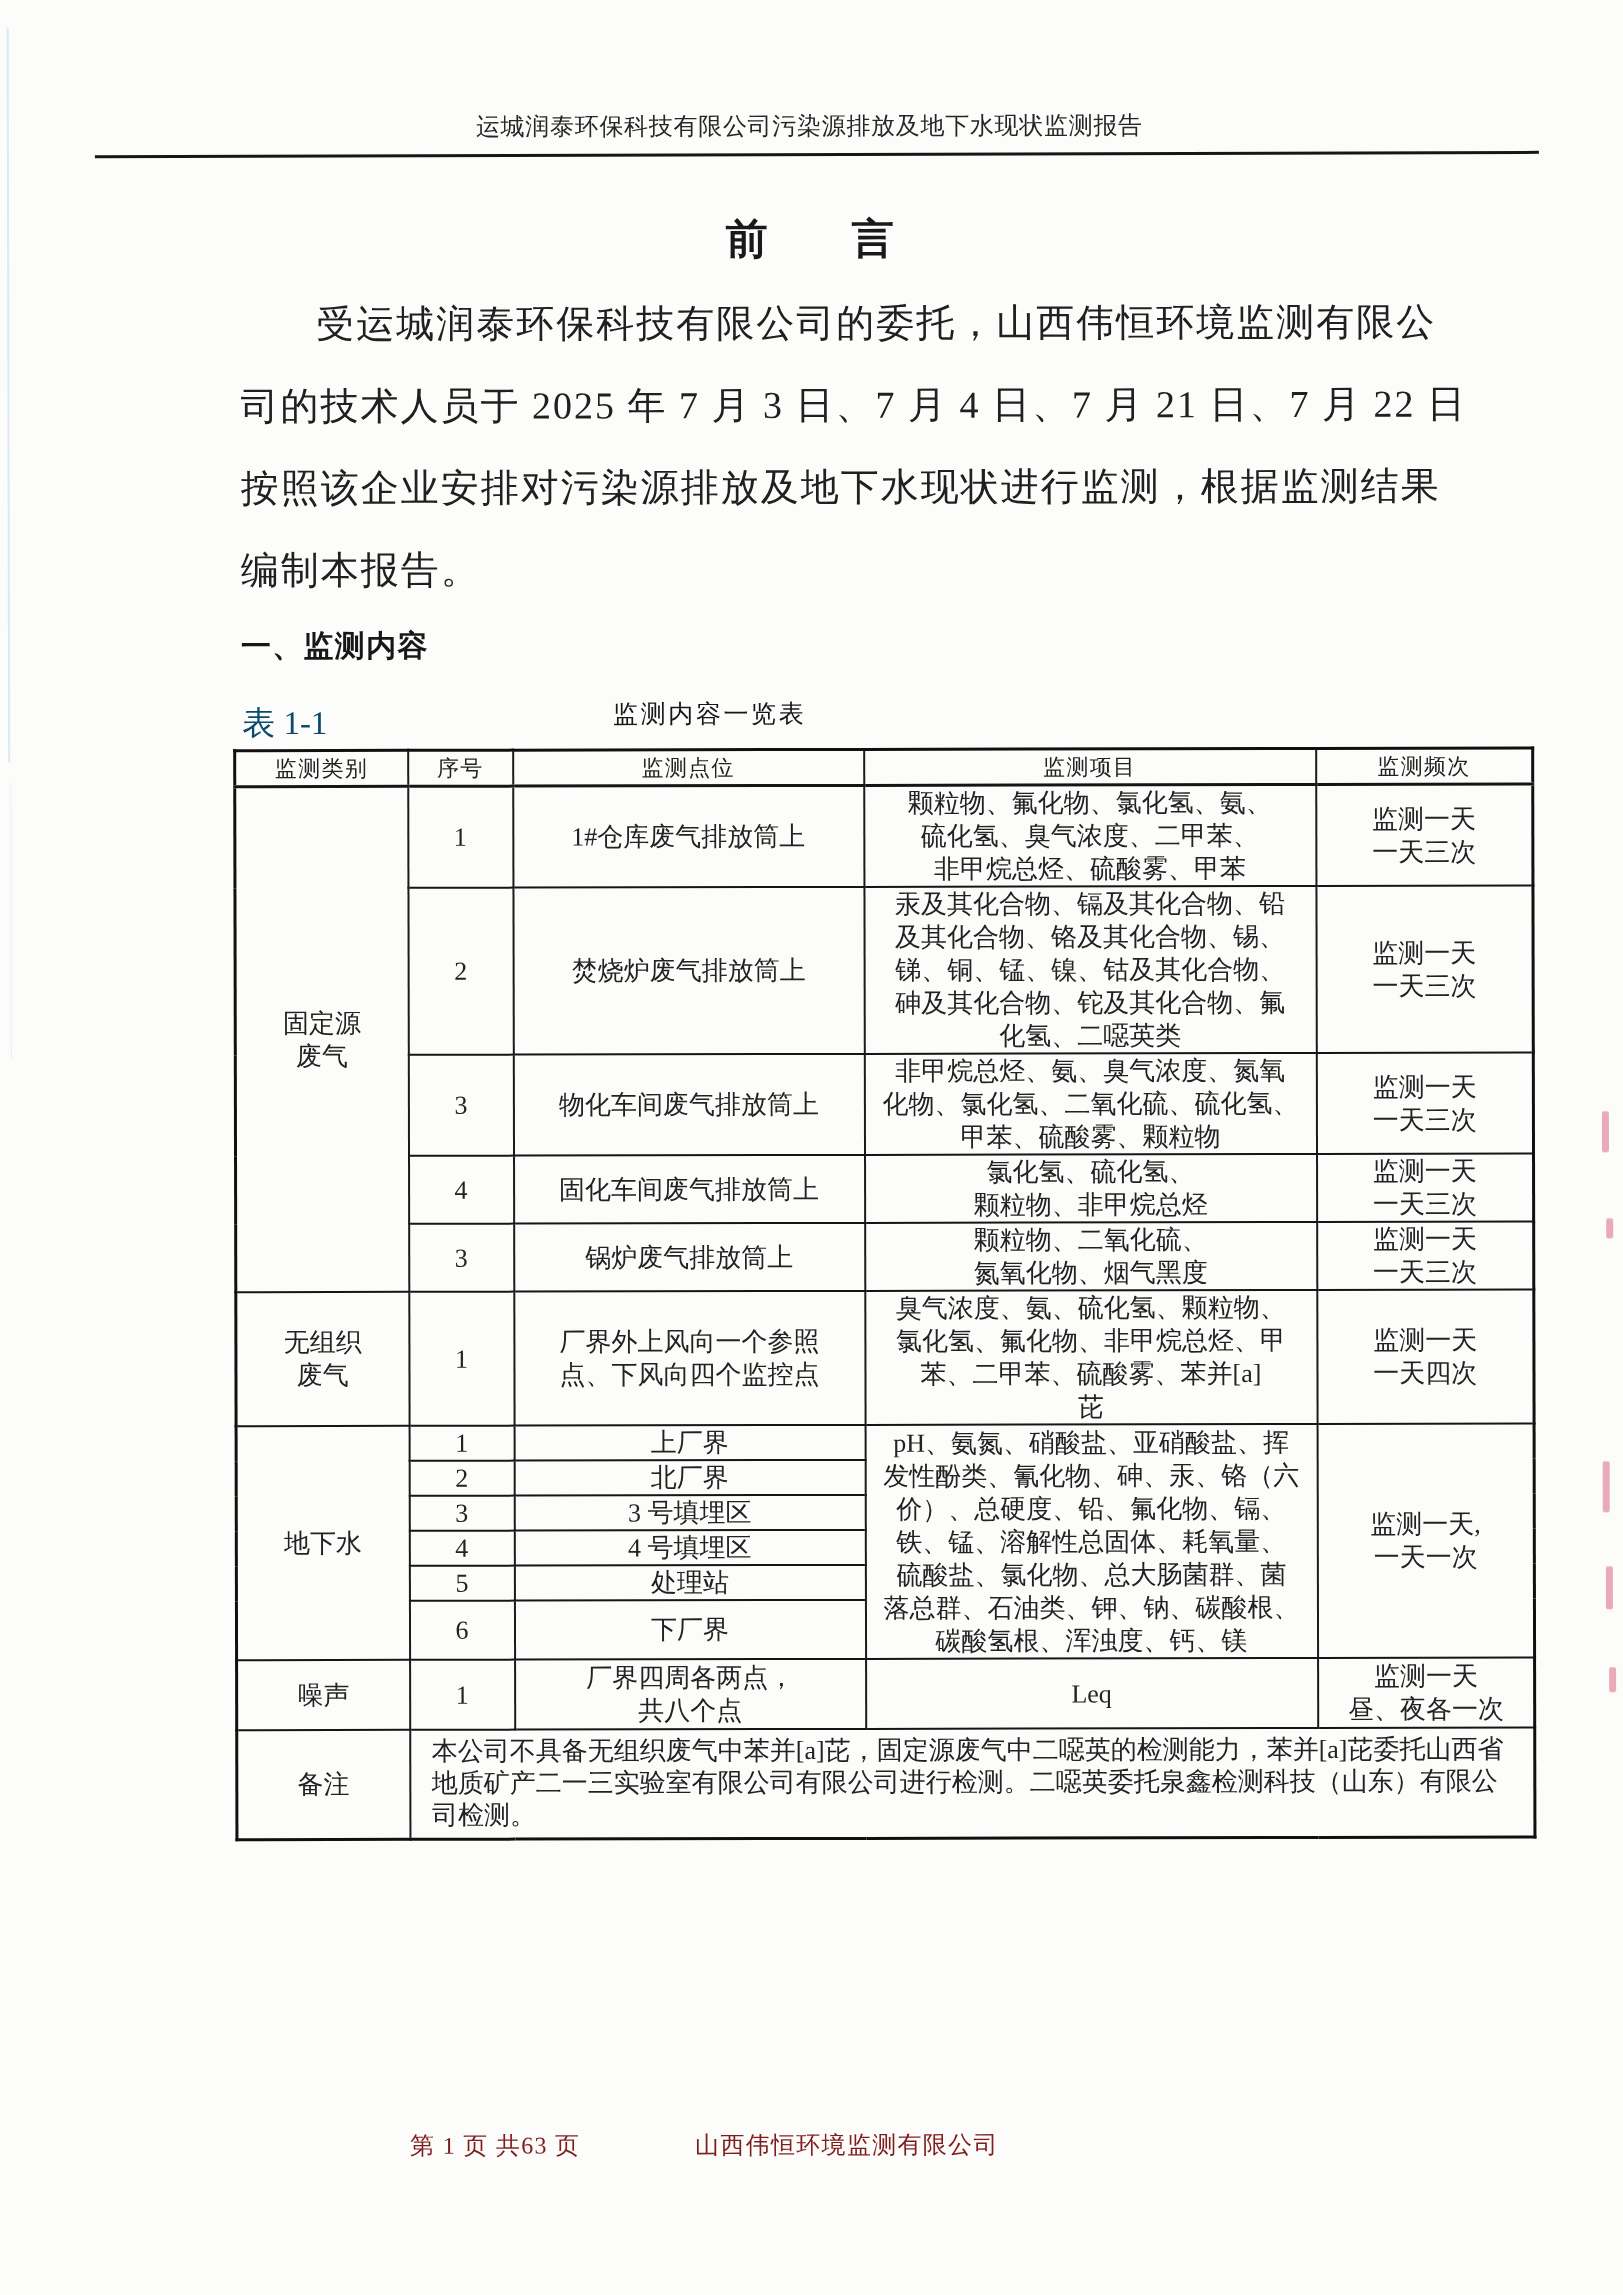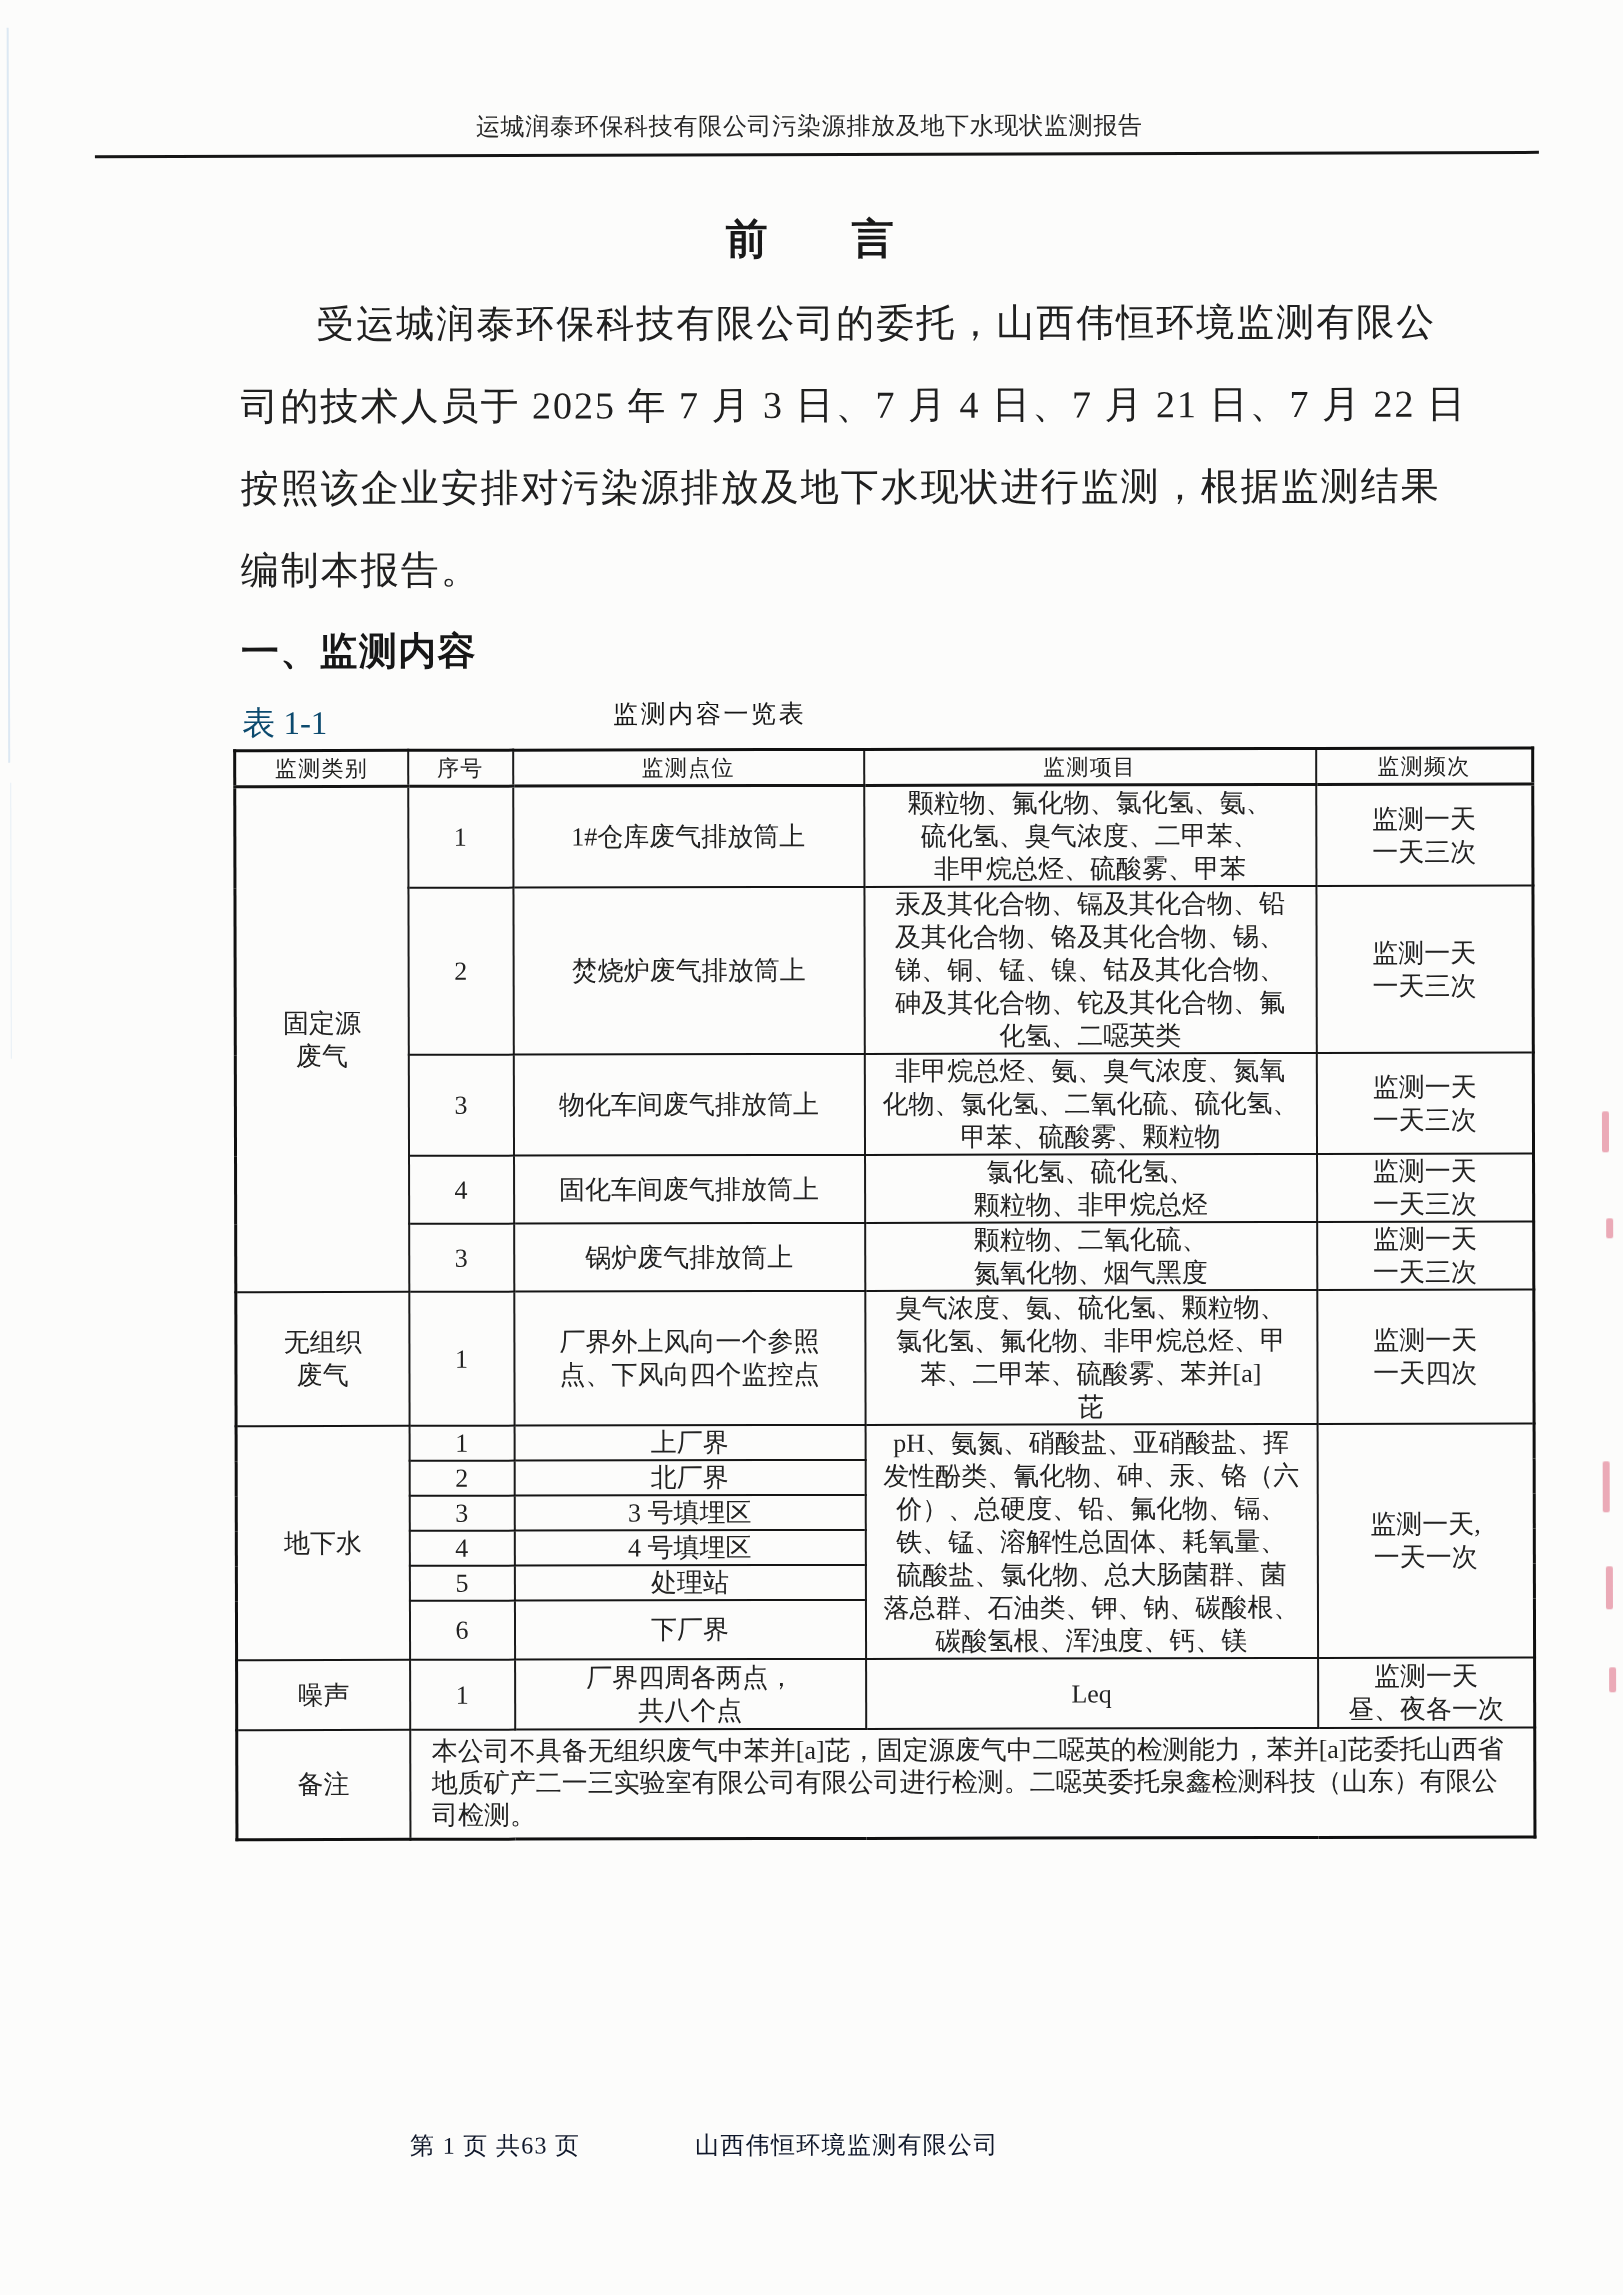--- a/index.html
+++ b/index.html
@@ -49,21 +49,21 @@
     line-height: 82px;
     letter-spacing: 2px;
     white-space: pre;
     color: #202020;
   }
   .p-line.indent { text-indent: 76px; }
   .section-heading {
     position: absolute;
     top: 625px; left: 242px;
     margin: 0;
-    font-size: 38px;
+    font-size: 30px;
     font-weight: bold;
     letter-spacing: 1.3px;
     color: #171717;
   }
   .table-label {
     position: absolute;
     top: 700px; left: 243px;
     font-size: 33px;
     color: #0c4a6e;
   }
@@ -102,21 +102,21 @@
     text-align: left;
     padding: 5.3px 11.8px 5.3px 21px;
     line-height: 32px;
   }
   .footer-page, .footer-company {
     position: absolute;
     top: 2129px;
     font-size: 24px;
     letter-spacing: 1.3px;
     white-space: pre;
-    color: #0f172a;
+    color: #7f1d1d;
   }
   .footer-page { left: 408px; }
   .footer-company { left: 693px; }
   
   .artifact { position: absolute; pointer-events: none; }
   .art-cyan {
     left: 9.2px; top: 26px;
     width: 2px; height: 735px;
     background: rgba(110, 165, 215, 0.22);
   }

